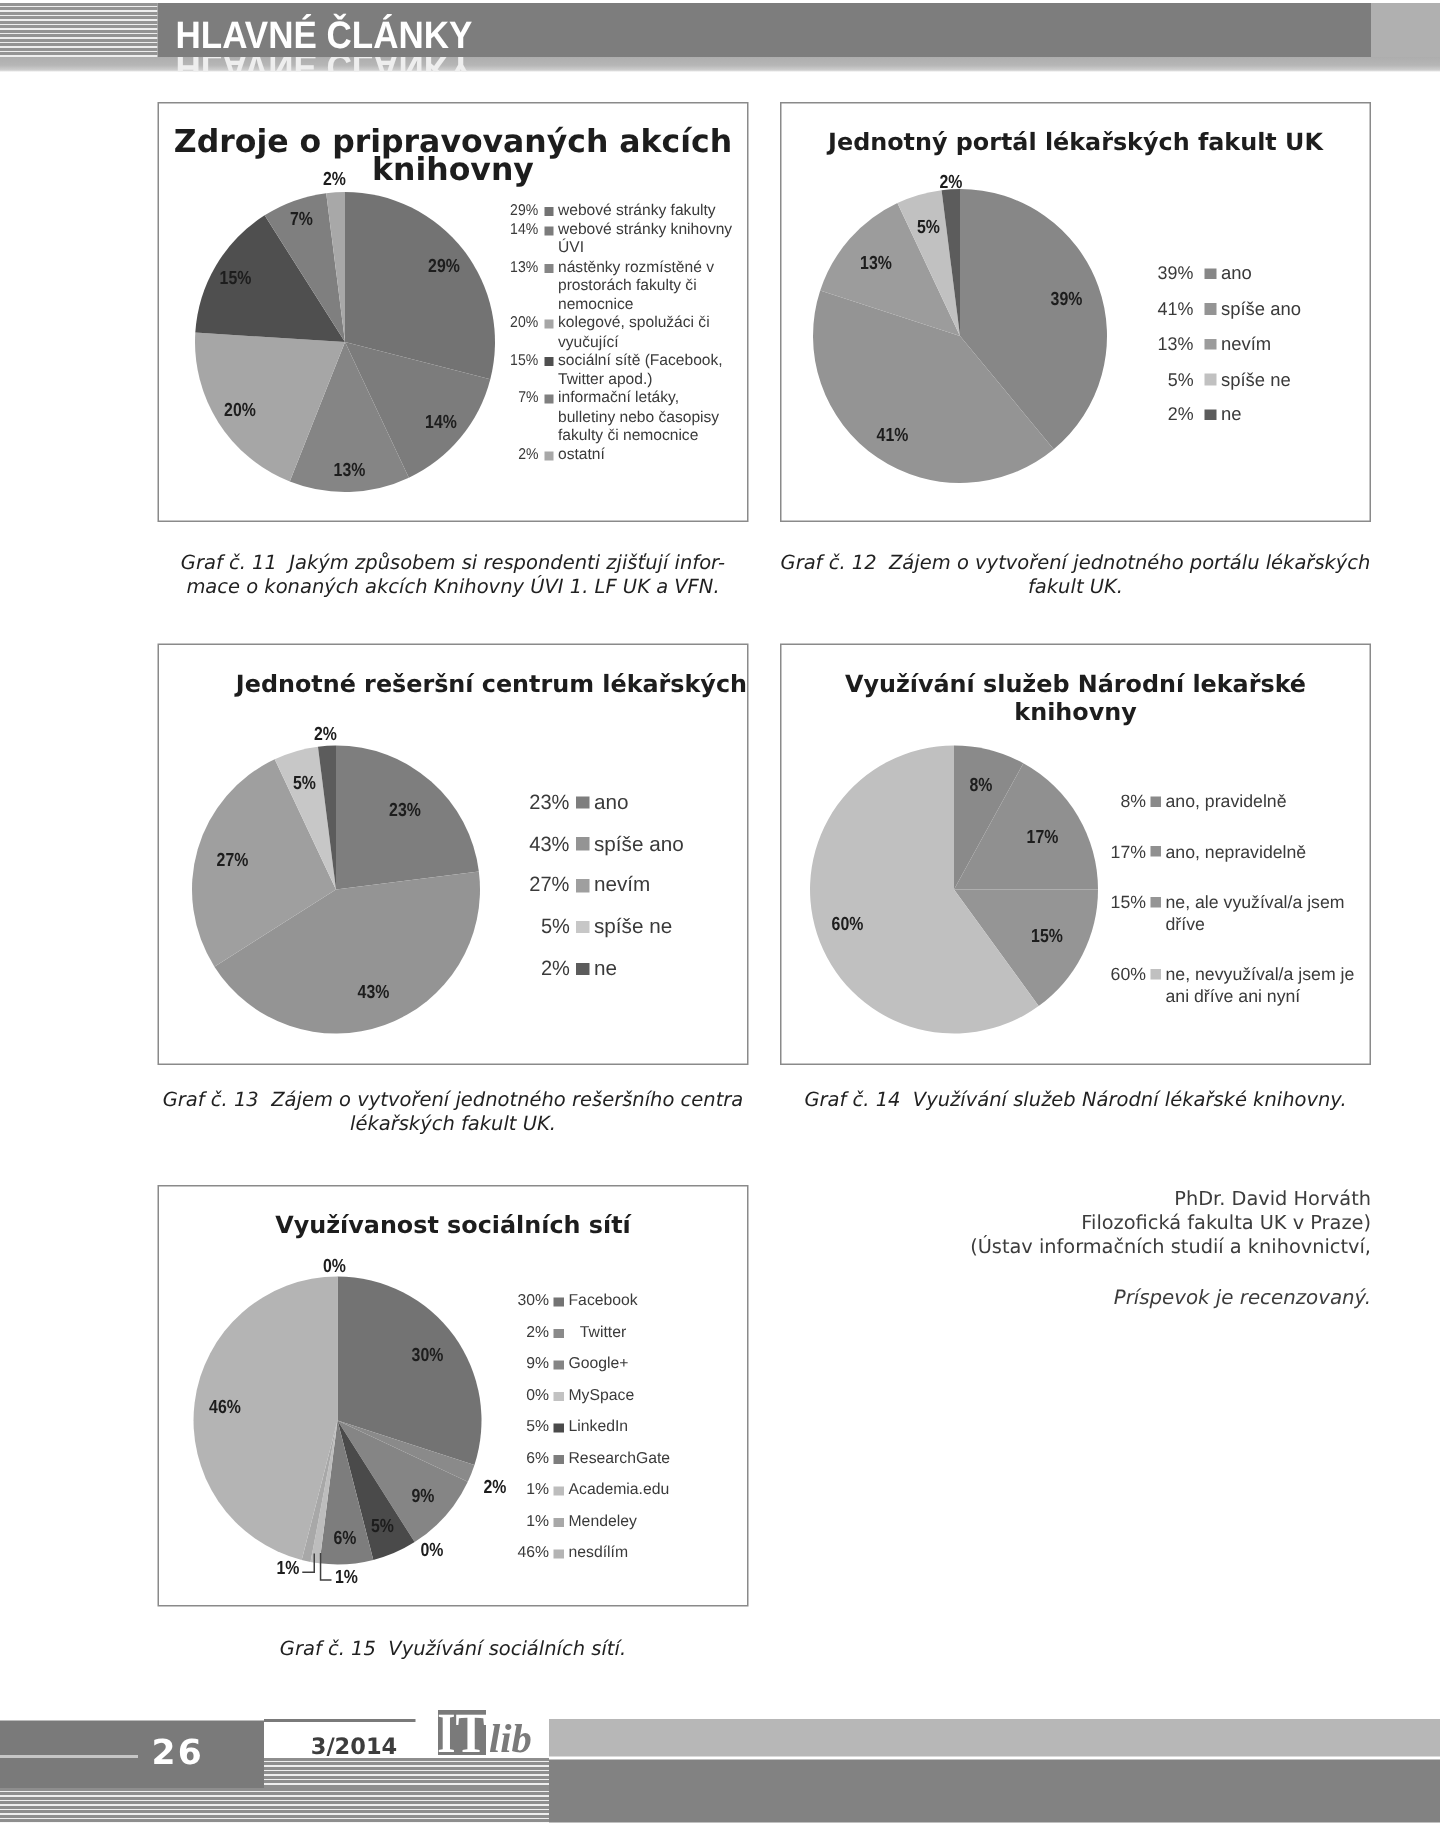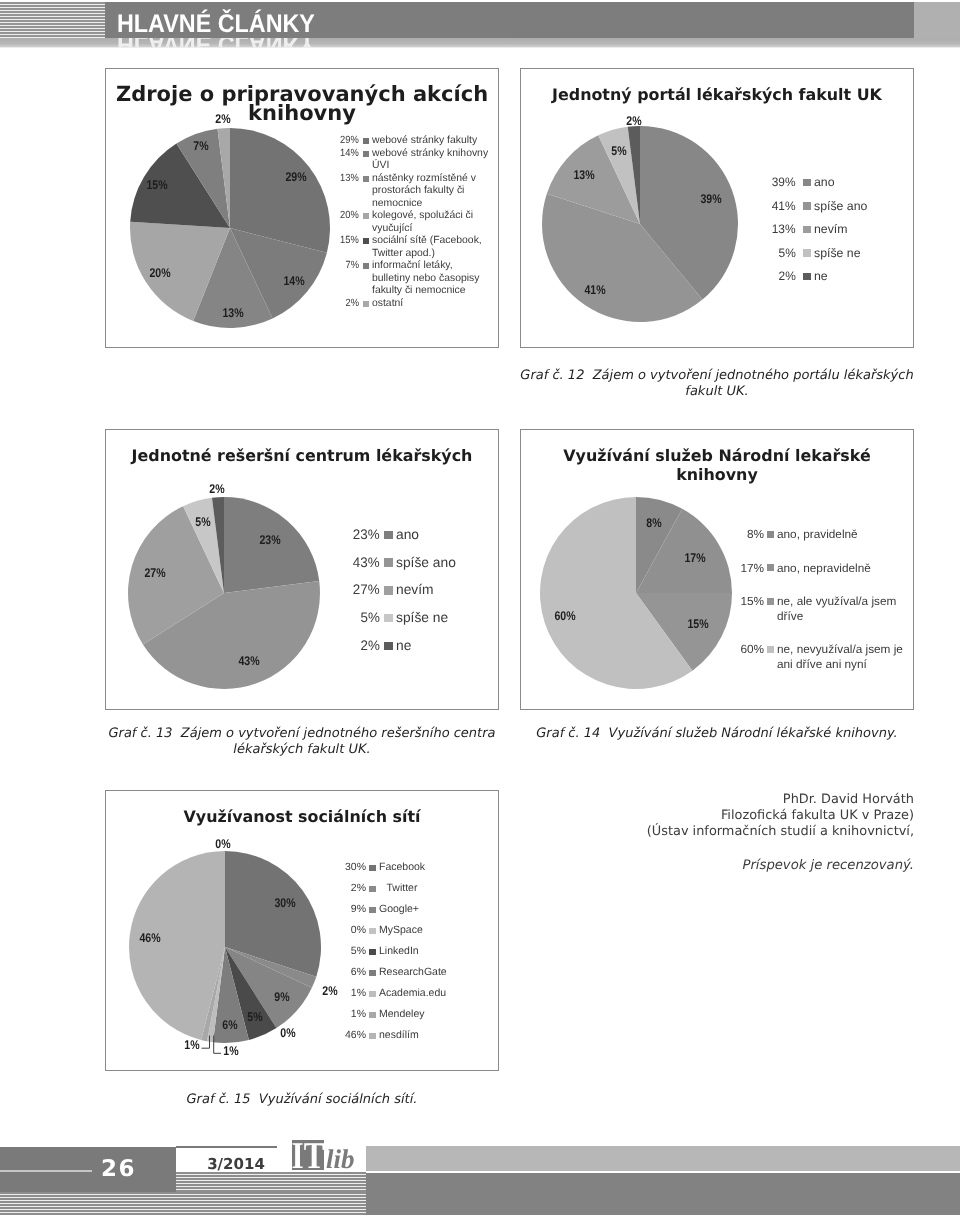--- a/index.html
+++ b/index.html
@@ -226,21 +226,21 @@
         <div class="lrow" style="margin-bottom: 8.5px;">
           <span class="lpct" style="width: 60px;"><span style="transform: scaleX(0.97);">2%</span></span>
           <span class="lsq" style="width: 7.5px; height: 7.5px; background: rgb(92, 92, 92); margin-left: 7px; margin-top: 3.75px;"></span>
           <span class="ltext" style="margin-left: 3.5px; width: 100px;">
             <div>ne</div>
           </span>
         </div>
       </div>
     </div>
 <div class="chart" id="chart2" style="left: 105px; top: 429px; width: 394px; height: 281px;">
-      <div class="ctitle" style="top: 16px; font-size: 15.9px; line-height: 19px;">
+      <div class="ctitle" style="top: 16px; font-size: 15.9px; line-height: 19px; text-align: right;">
         <div>Jednotné rešeršní centrum lékařských</div>
       </div>
       <svg width="394" height="281" style="position: absolute; left: 0px; top: 0px;">
         <path d="M118,163 L118.00,67.00 A96,96 0 0 1 213.24,150.97 Z" fill="#7e7e7e"></path>
         <path d="M118,163 L213.24,150.97 A96,96 0 0 1 36.94,214.44 Z" fill="#949494"></path>
         <path d="M118,163 L36.94,214.44 A96,96 0 0 1 77.13,76.14 Z" fill="#9f9f9f"></path>
         <path d="M118,163 L77.13,76.14 A96,96 0 0 1 105.97,67.76 Z" fill="#c7c7c7"></path>
         <path d="M118,163 L105.97,67.76 A96,96 0 0 1 118.00,67.00 Z" fill="#5c5c5c"></path>
       </svg>
       <div class="plab" style="font-size: 12.6px; left: 164.345px; top: 110.432px; transform: translate(-50%, -50%);"><span style="display: inline-block; transform: scaleX(0.84);">23%</span></div>
@@ -420,20 +420,21 @@
         <div class="lrow" style="margin-bottom: 7.5px;">
           <span class="lpct" style="width: 60px;"><span>46%</span></span>
           <span class="lsq" style="width: 6.5px; height: 6.5px; background: rgb(180, 180, 180); margin-left: 3px; margin-top: 3.5px;"></span>
           <span class="ltext" style="margin-left: 3.5px; width: 128px;">
             <div>nesdílím</div>
           </span>
         </div>
       </div>
     </div>
 
+<div class="caption" id="cap0"><div>Graf č. 11  Jakým způsobem si respondenti zjišťují infor-</div><div>mace o konaných akcích Knihovny ÚVI 1. LF UK a VFN.</div></div>
 <div class="caption" id="cap1"><div>Graf č. 12  Zájem o vytvoření jednotného portálu lékařských</div><div>fakult UK.</div></div>
 <div class="caption" id="cap2"><div>Graf č. 13  Zájem o vytvoření jednotného rešeršního centra</div><div>lékařských fakult UK.</div></div>
 <div class="caption" id="cap3"><div>Graf č. 14  Využívání služeb Národní lékařské knihovny.</div></div>
 <div class="caption" id="cap4"><div>Graf č. 15  Využívání sociálních sítí.</div></div>
 
 <div class="authorblk" id="author">
   <div>PhDr. David Horváth</div>
   <div>Filozofická fakulta UK v Praze)</div>
   <div>(Ústav informačních studií a knihovnictví,</div>
 </div>

